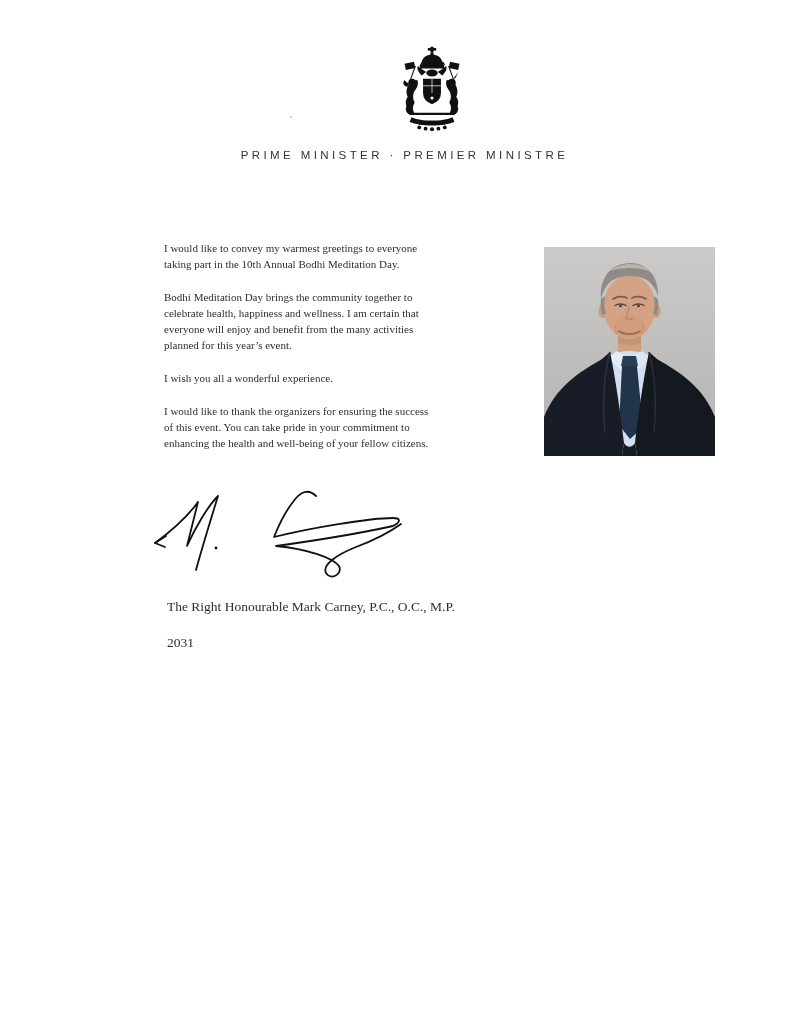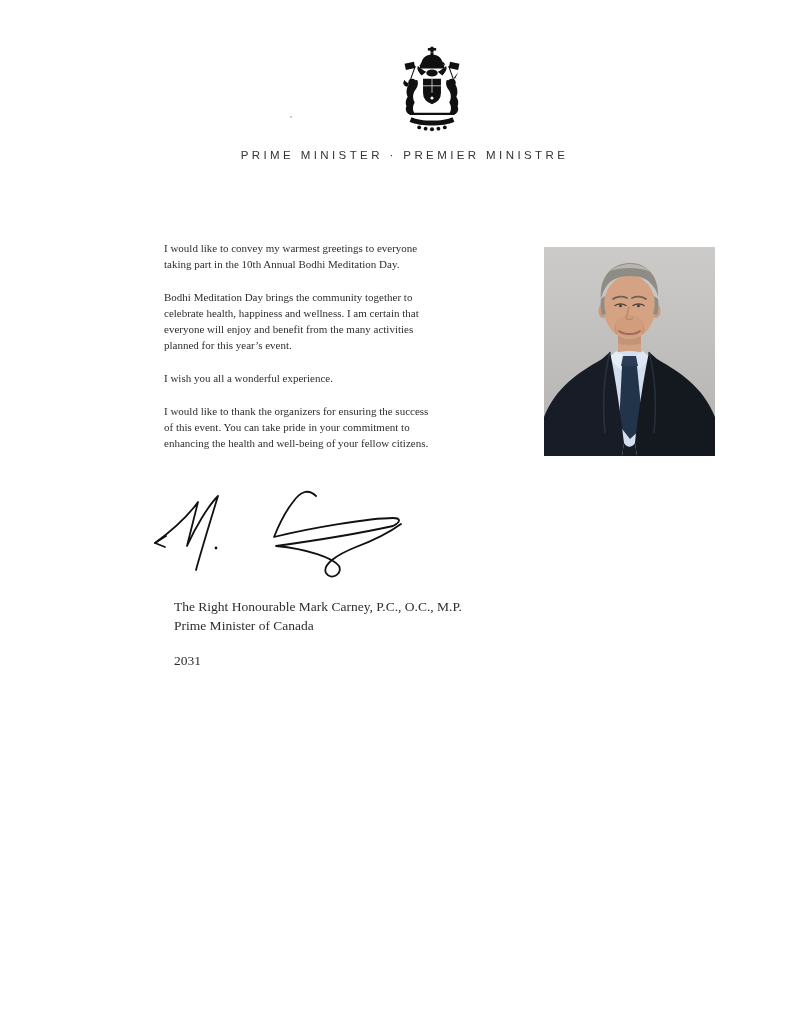--- a/index.html
+++ b/index.html
@@ -30,21 +30,21 @@
   .body-text p { margin:0 0 17px 0; white-space:pre-line; }
   .portrait {
     position:absolute; left:516px; top:247px; width:171px; height:209px; margin:0;
   }
   .portrait svg { width:100%; height:100%; display:block; }
   .signature {
     position:absolute; left:122px; top:486px; width:272px; height:98px;
   }
   .signature svg { width:100%; height:100%; display:block; }
   .signoff {
-    position:absolute; left:146px; top:598px;
+    position:absolute; left:139px; top:598px;
     font-size:13.5px; line-height:18.5px;
   }
   .signoff p { margin:0; }
   .place-year { margin-top:17px; }
 </style>
 </head>
 <body>
 
 <div class="page">
 
@@ -166,19 +166,18 @@
 
       <path d="M5 57 C20 46 38 30 48 16 C44 32 40 48 37 60 C45 42 58 20 68 10 C60 36 52 62 46 84"></path>
       <circle cx="66" cy="62" r="1.4" fill="#111111" stroke="none"></circle>
 
       <path d="M166 10 C158 2 150 6 143 16 C135 26 128 41 124 51 C160 42 220 32 243 32 C251 32 251 36 243 40 C202 49 155 56 126 60 C158 63 183 72 189 80 C193 88 181 95 176 87 C172 79 186 69 206 61 C222 55 240 46 251 38"></path>
     </svg>
   </div>
 
   <div class="signoff">
     <p>The Right Honourable Mark Carney, P.C., O.C., M.P.</p>
-    <p>Prime Minister of Canada</p>
     <div class="place-year">
       <p>2031</p>
     </div>
   </div>
 
 </div>
 
 </body></html>

